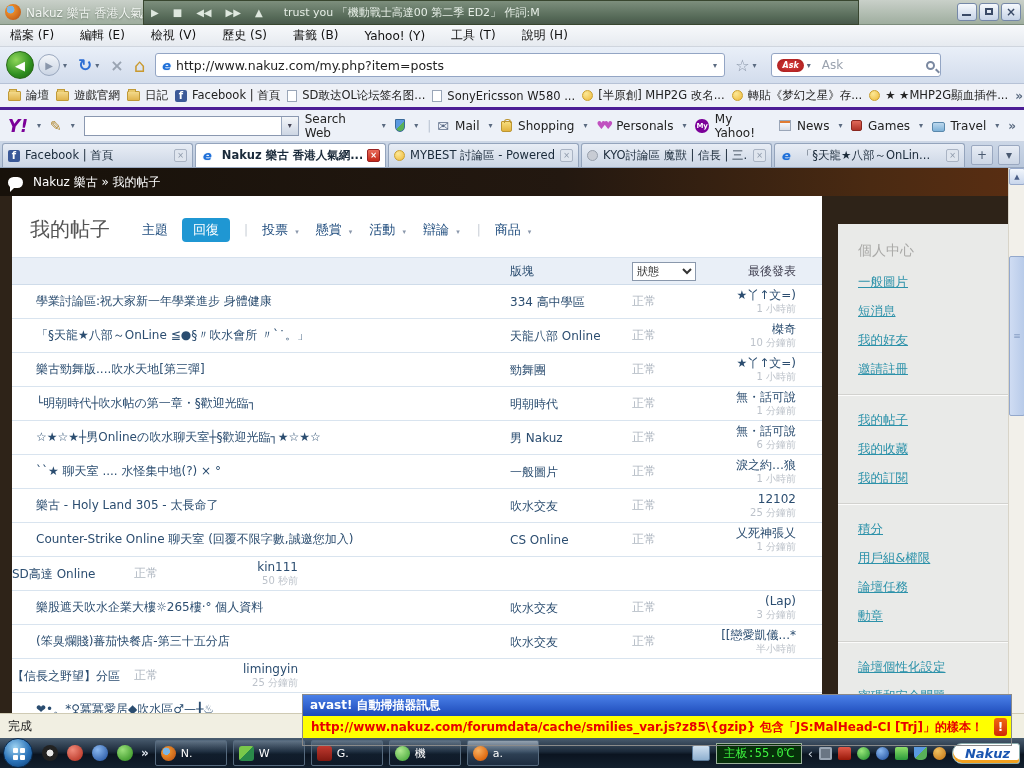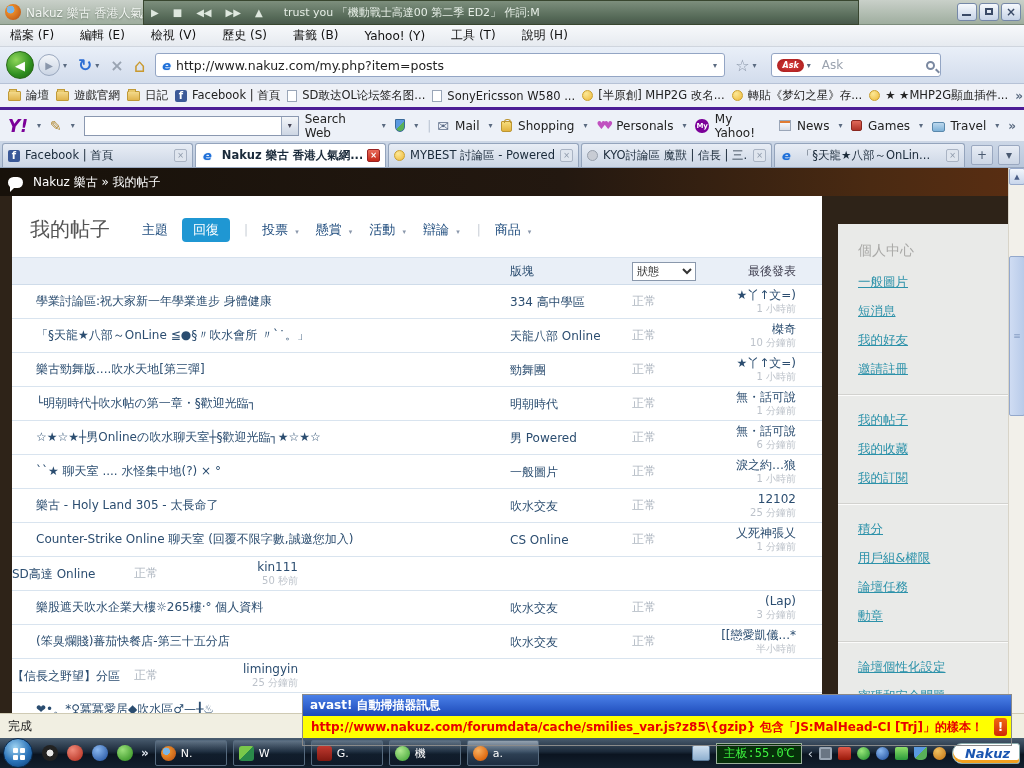--- a/index.html
+++ b/index.html
@@ -432,21 +432,21 @@
           <span class="c-last"><a class="author">★丫↑文=)</a><span class="time">1 小時前</span></span>
         </div>
       <div class="trow">
           <a class="c-title">└明朝時代┼吹水帖の第一章・§歡迎光臨┐</a>
           <a class="c-forum">明朝時代</a>
           <span class="c-status">正常</span>
           <span class="c-last"><a class="author">無・話可說</a><span class="time">1 分鐘前</span></span>
         </div>
       <div class="trow">
           <a class="c-title">☆★☆★┼男Onlineの吹水聊天室┼§歡迎光臨┐★☆★☆</a>
-          <a class="c-forum">男 Powered</a>
+          <a class="c-forum">男 Nakuz</a>
           <span class="c-status">正常</span>
           <span class="c-last"><a class="author">無・話可說</a><span class="time">6 分鐘前</span></span>
         </div>
       <div class="trow">
           <a class="c-title">ˋˋ★ 聊天室 .... 水怪集中地(?) × °</a>
           <a class="c-forum">一般圖片</a>
           <span class="c-status">正常</span>
           <span class="c-last"><a class="author">淚之約…狼</a><span class="time">1 小時前</span></span>
         </div>
       <div class="trow">

